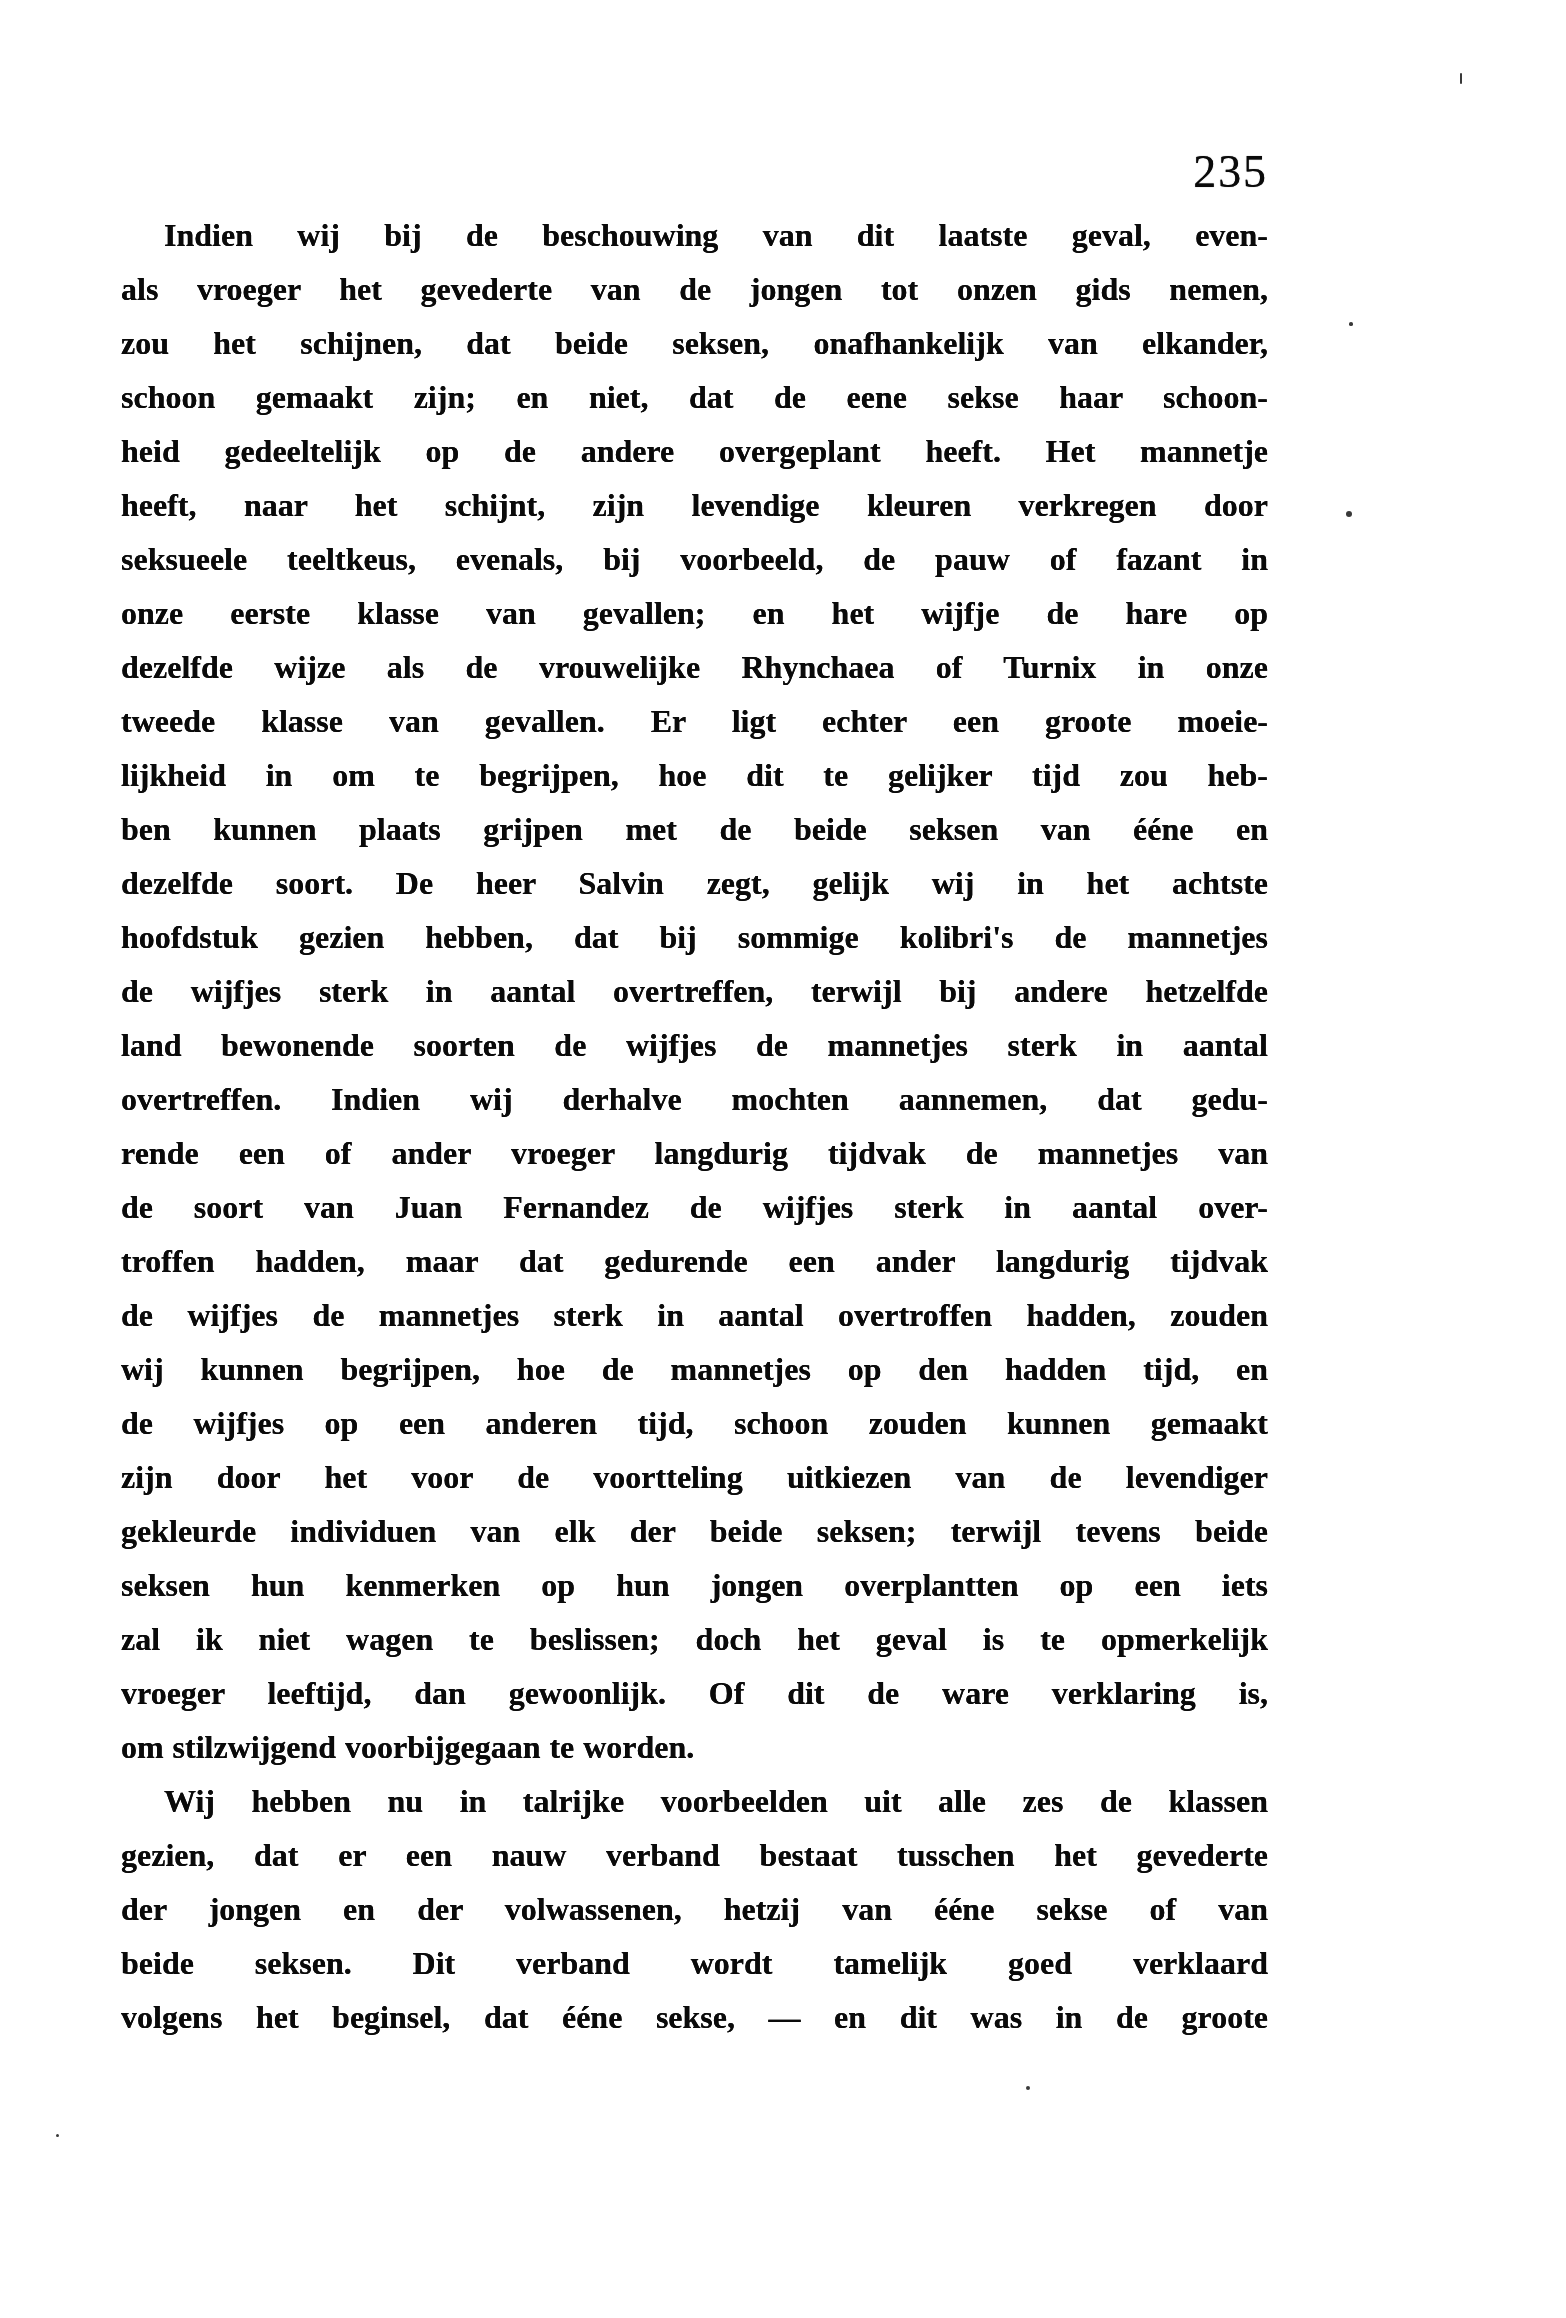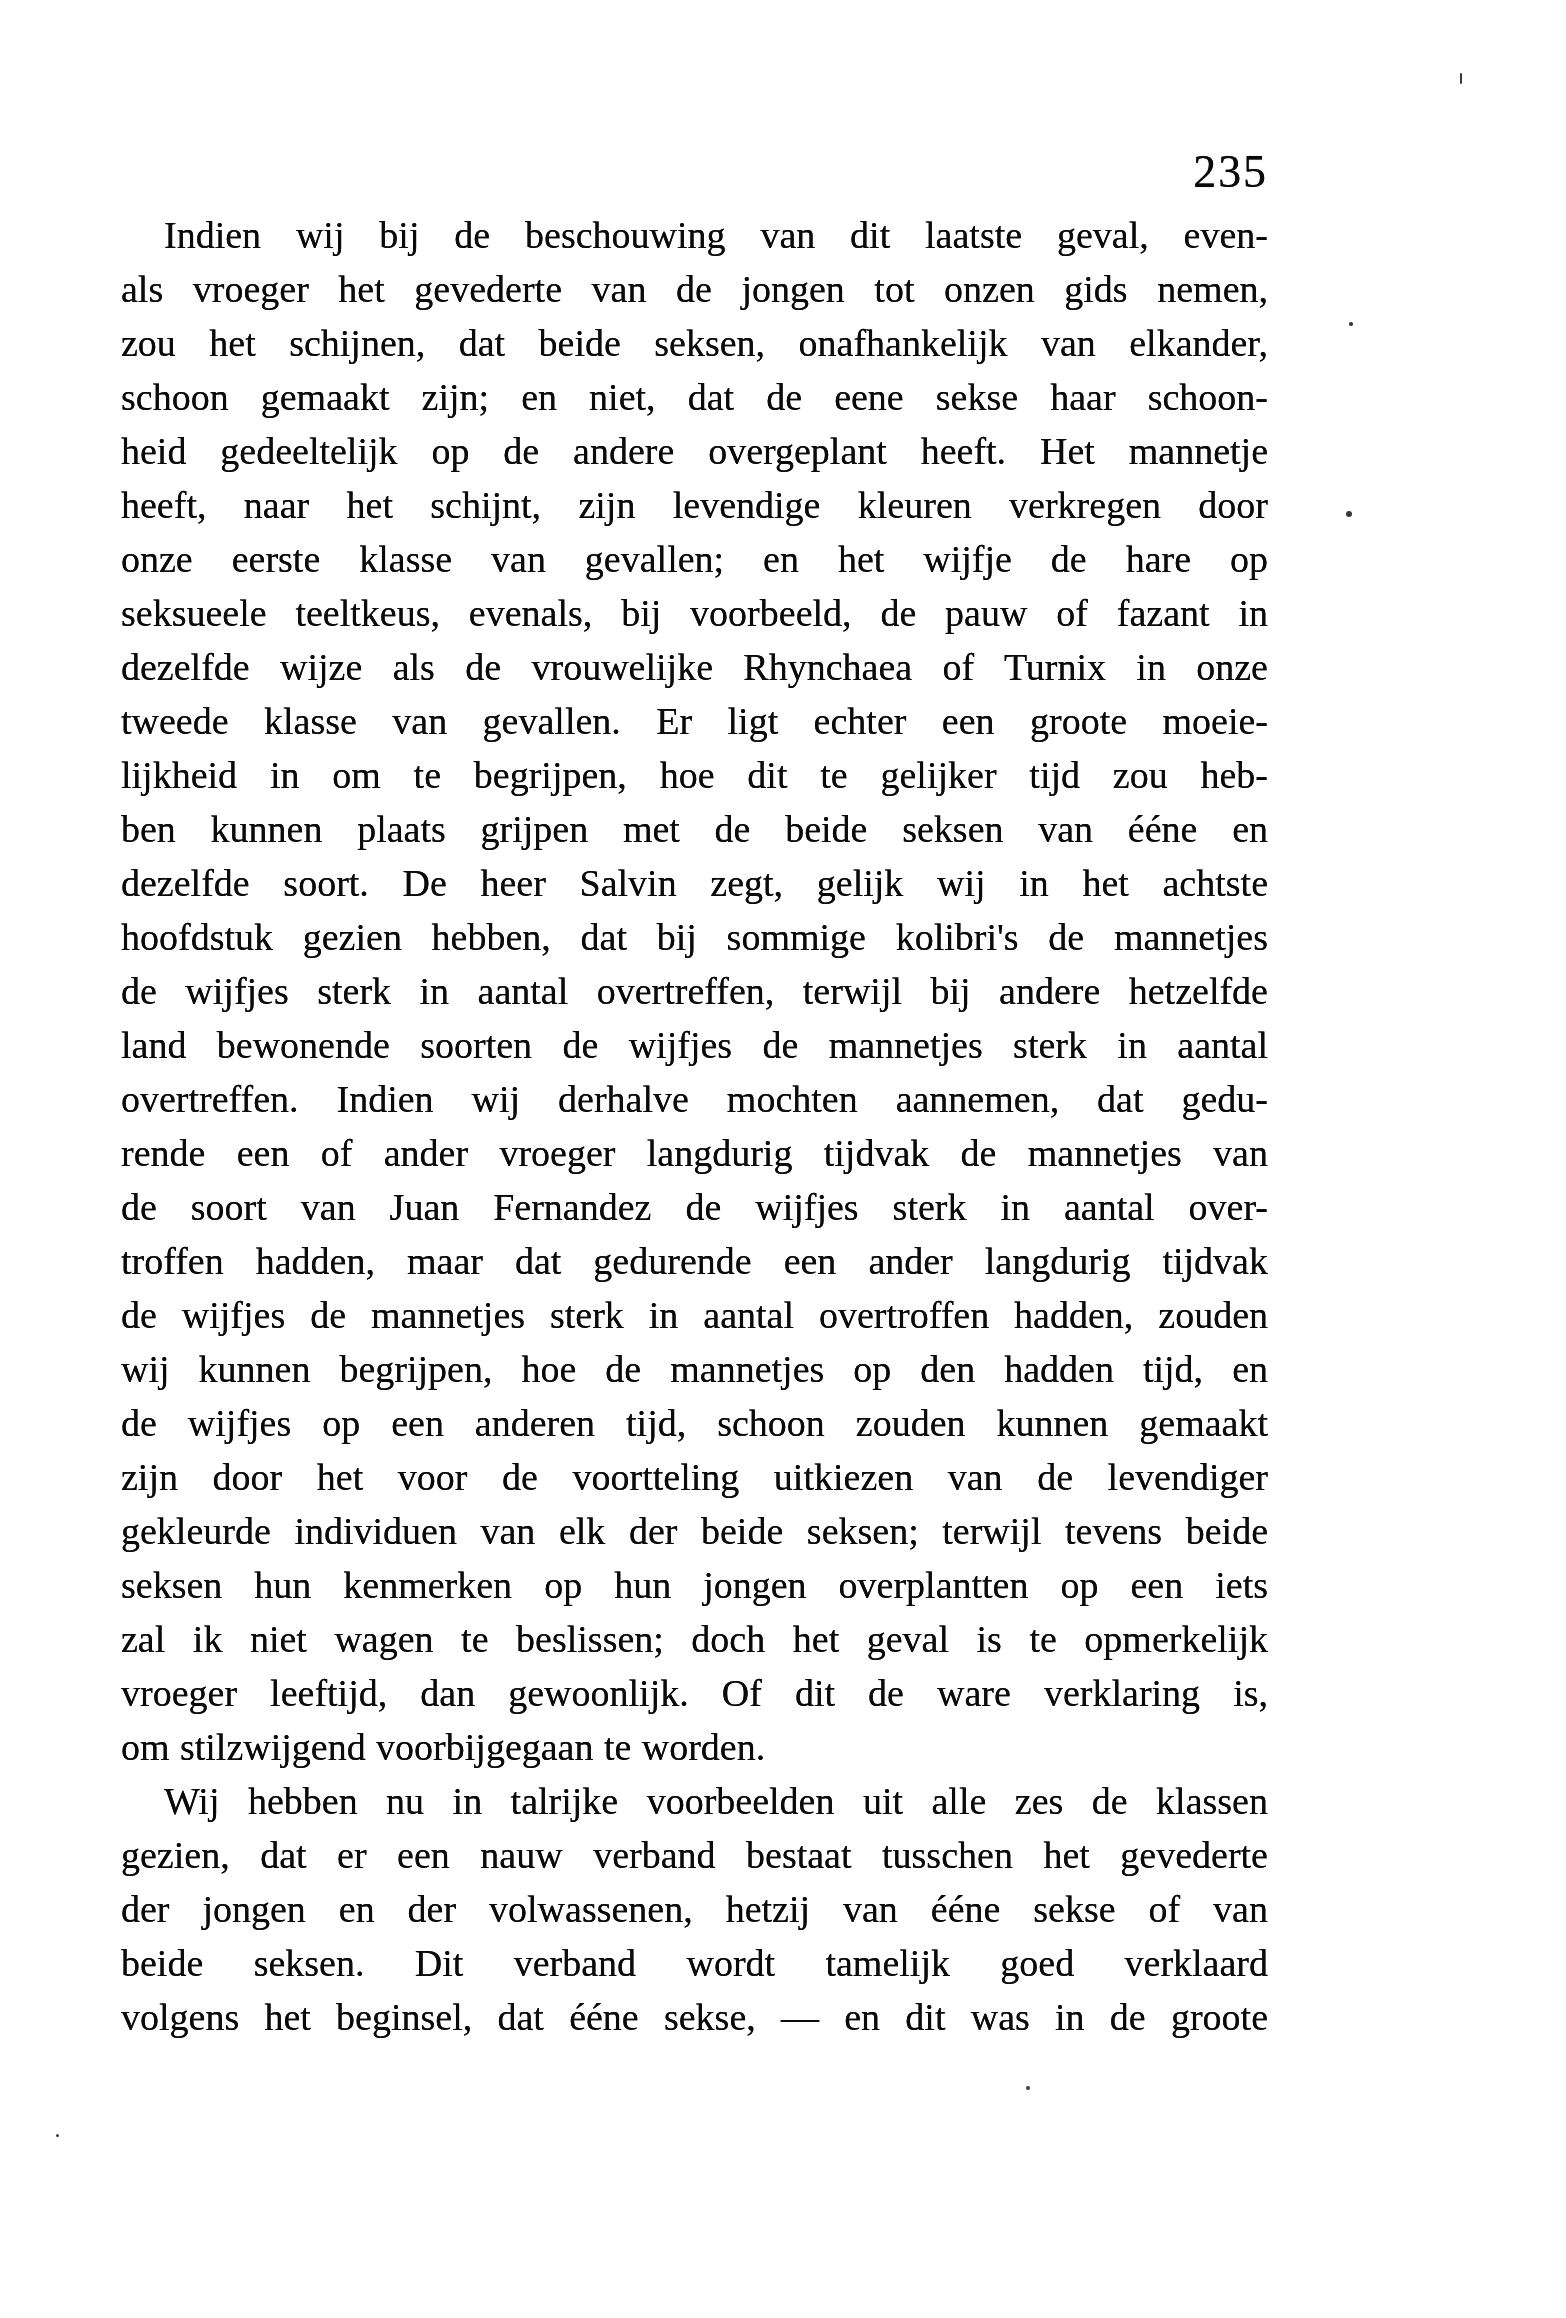--- a/index.html
+++ b/index.html
@@ -29,27 +29,28 @@
   }
   .textblock {
     position: absolute;
     top: 208px;
     left: 121px;
     width: 1147px;
   }
   .paragraph + .paragraph {
   }
   .line {
-    font-size: 38px;
+    font-size: 32px;
     line-height: 54px;
     text-align: justify;
     text-align-last: justify;
     text-shadow: 0 0 0.6px rgba(0,0,0,0.9);
     word-spacing: 0.9px;
     white-space: normal;
+    font-weight: bold;
   }
   .line.indent {
     text-indent: 43px;
   }
   .line.no-justify {
     text-align-last: left;
   }
   .speck {
     position: absolute;
     background: #161616;
@@ -65,22 +66,22 @@
   <div class="pagenum">235</div>
 
   <div class="textblock">
       <div class="paragraph">
         <div class="line indent">Indien wij bij de beschouwing van dit laatste geval, even-</div>
         <div class="line">als vroeger het gevederte van de jongen tot onzen gids nemen,</div>
         <div class="line">zou het schijnen, dat beide seksen, onafhankelijk van elkander,</div>
         <div class="line">schoon gemaakt zijn; en niet, dat de eene sekse haar schoon-</div>
         <div class="line">heid gedeeltelijk op de andere overgeplant heeft. Het mannetje</div>
         <div class="line">heeft, naar het schijnt, zijn levendige kleuren verkregen door</div>
+        <div class="line">seksueele teeltkeus, evenals, bij voorbeeld, de pauw of fazant in</div>
         <div class="line">onze eerste klasse van gevallen; en het wijfje de hare op</div>
-        <div class="line">seksueele teeltkeus, evenals, bij voorbeeld, de pauw of fazant in</div>
         <div class="line">dezelfde wijze als de vrouwelijke Rhynchaea of Turnix in onze</div>
         <div class="line">tweede klasse van gevallen. Er ligt echter een groote moeie-</div>
         <div class="line">lijkheid in om te begrijpen, hoe dit te gelijker tijd zou heb-</div>
         <div class="line">ben kunnen plaats grijpen met de beide seksen van ééne en</div>
         <div class="line">dezelfde soort. De heer Salvin zegt, gelijk wij in het achtste</div>
         <div class="line">hoofdstuk gezien hebben, dat bij sommige kolibri's de mannetjes</div>
         <div class="line">de wijfjes sterk in aantal overtreffen, terwijl bij andere hetzelfde</div>
         <div class="line">land bewonende soorten de wijfjes de mannetjes sterk in aantal</div>
         <div class="line">overtreffen. Indien wij derhalve mochten aannemen, dat gedu-</div>
         <div class="line">rende een of ander vroeger langdurig tijdvak de mannetjes van</div>

